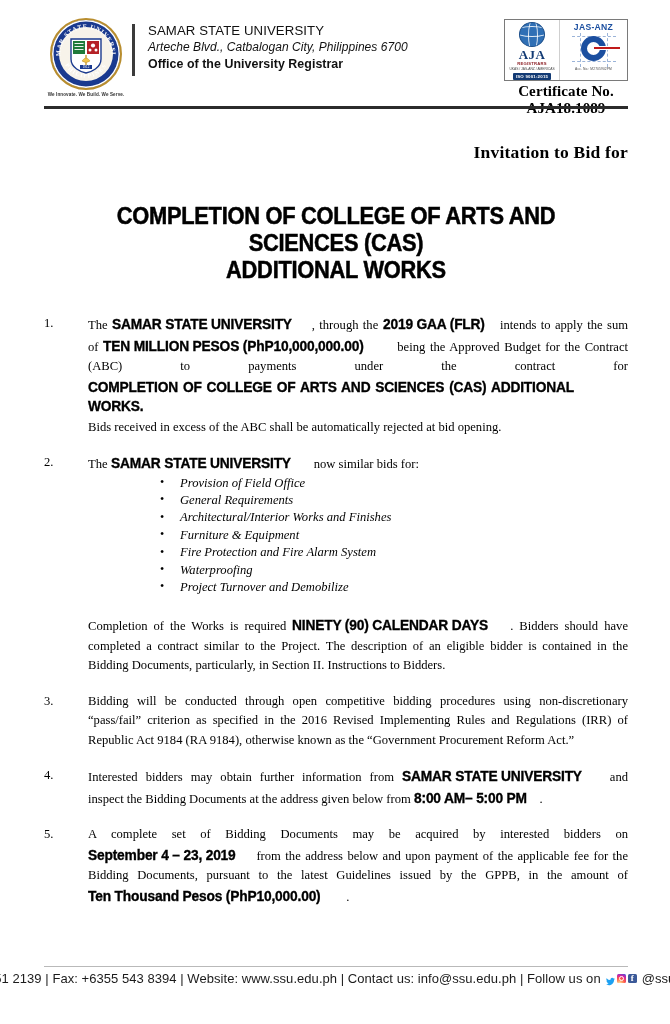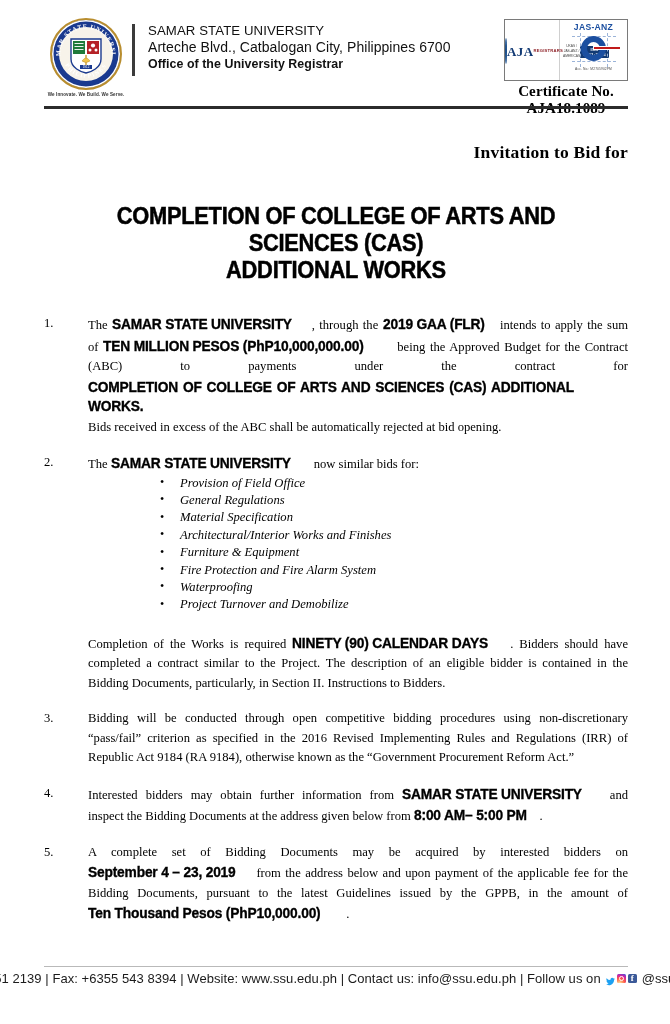--- a/index.html
+++ b/index.html
@@ -89,42 +89,42 @@
     margin-top: 6px;
   }
 
   .lh-text {
     margin-left: 13px;
     margin-top: 4px;
     font-family: "Liberation Sans", sans-serif;
     color: #111111;
   }
   .lh-line1 { font-size: 13.2px; line-height: 17px; letter-spacing: 0.1px;}
-  .lh-line2 { font-size: 14px; line-height: 17px; letter-spacing: 0.05px;}
+  .lh-line2 { font-size: 12px; line-height: 17px; letter-spacing: 0.05px; font-style: italic;}
   .lh-line3 { font-size: 12.4px; line-height: 17px; font-weight: bold; letter-spacing: 0.05px;}
 
   
   .iso-block {
     width: 124px;
     text-align: center;
     margin-top: 1px;
   }
   .iso-inner {
     border: 1px solid #7a7a7a;
     height: 62px;
     display: flex;
     align-items: stretch;
     box-sizing: border-box;
     background: #fff;
   }
   .aja-cell {
     width: 55px;
     border-right: 1px solid #cfcfcf;
     display: flex;
-    flex-direction: row;
+    flex-direction: column;
     align-items: center;
     justify-content: flex-start;
     padding-top: 2px;
     box-sizing: border-box;
   }
   .globe {
     width: 24px; height: 24px;
     border-radius: 50%;
     background: #2f6fb5;
     position: relative;
@@ -485,22 +485,21 @@
         <div class="item-body"><span>The </span><b class="em">SAMAR STATE UNIVERSITY</b><span>, through the </span><b class="em">2019 GAA (FLR)</b><span> intends to apply the sum of </span><b class="em">TEN MILLION PESOS (PhP10,000,000.00)</b><span> being the Approved Budget for the Contract (ABC) to payments under the contract for </span><b class="em">COMPLETION OF COLLEGE OF ARTS AND SCIENCES (CAS) ADDITIONAL WORKS.</b><span> Bids received in excess of the ABC shall be automatically rejected at bid opening.</span></div>
       </div>
 
       <div class="item">
         <div class="item-num">2.</div>
         <div class="item-body"><span>The </span><b class="em">SAMAR STATE UNIVERSITY</b><span> now similar bids for:</span></div>
       </div>
 
       <ul class="bullets">
         <li>Provision of Field Office</li>
-        <li>General Regulations</li>
-        <li>Material Specification</li>
+        <li>General Requirements</li>
         <li>Architectural/Interior Works and Finishes</li>
         <li>Furniture &amp; Equipment</li>
         <li>Fire Protection and Fire Alarm System</li>
         <li>Waterproofing</li>
         <li>Project Turnover and Demobilize</li>
       </ul>
 
       <div class="noindent" style="margin-top:19px;"><span>Completion of the Works is required </span><b class="em">NINETY (90) CALENDAR DAYS</b><span>.  Bidders should have completed a contract similar to the Project. The description of an eligible bidder is contained in the Bidding Documents, particularly, in Section II. Instructions to Bidders.</span></div>
 
       <div class="item">

